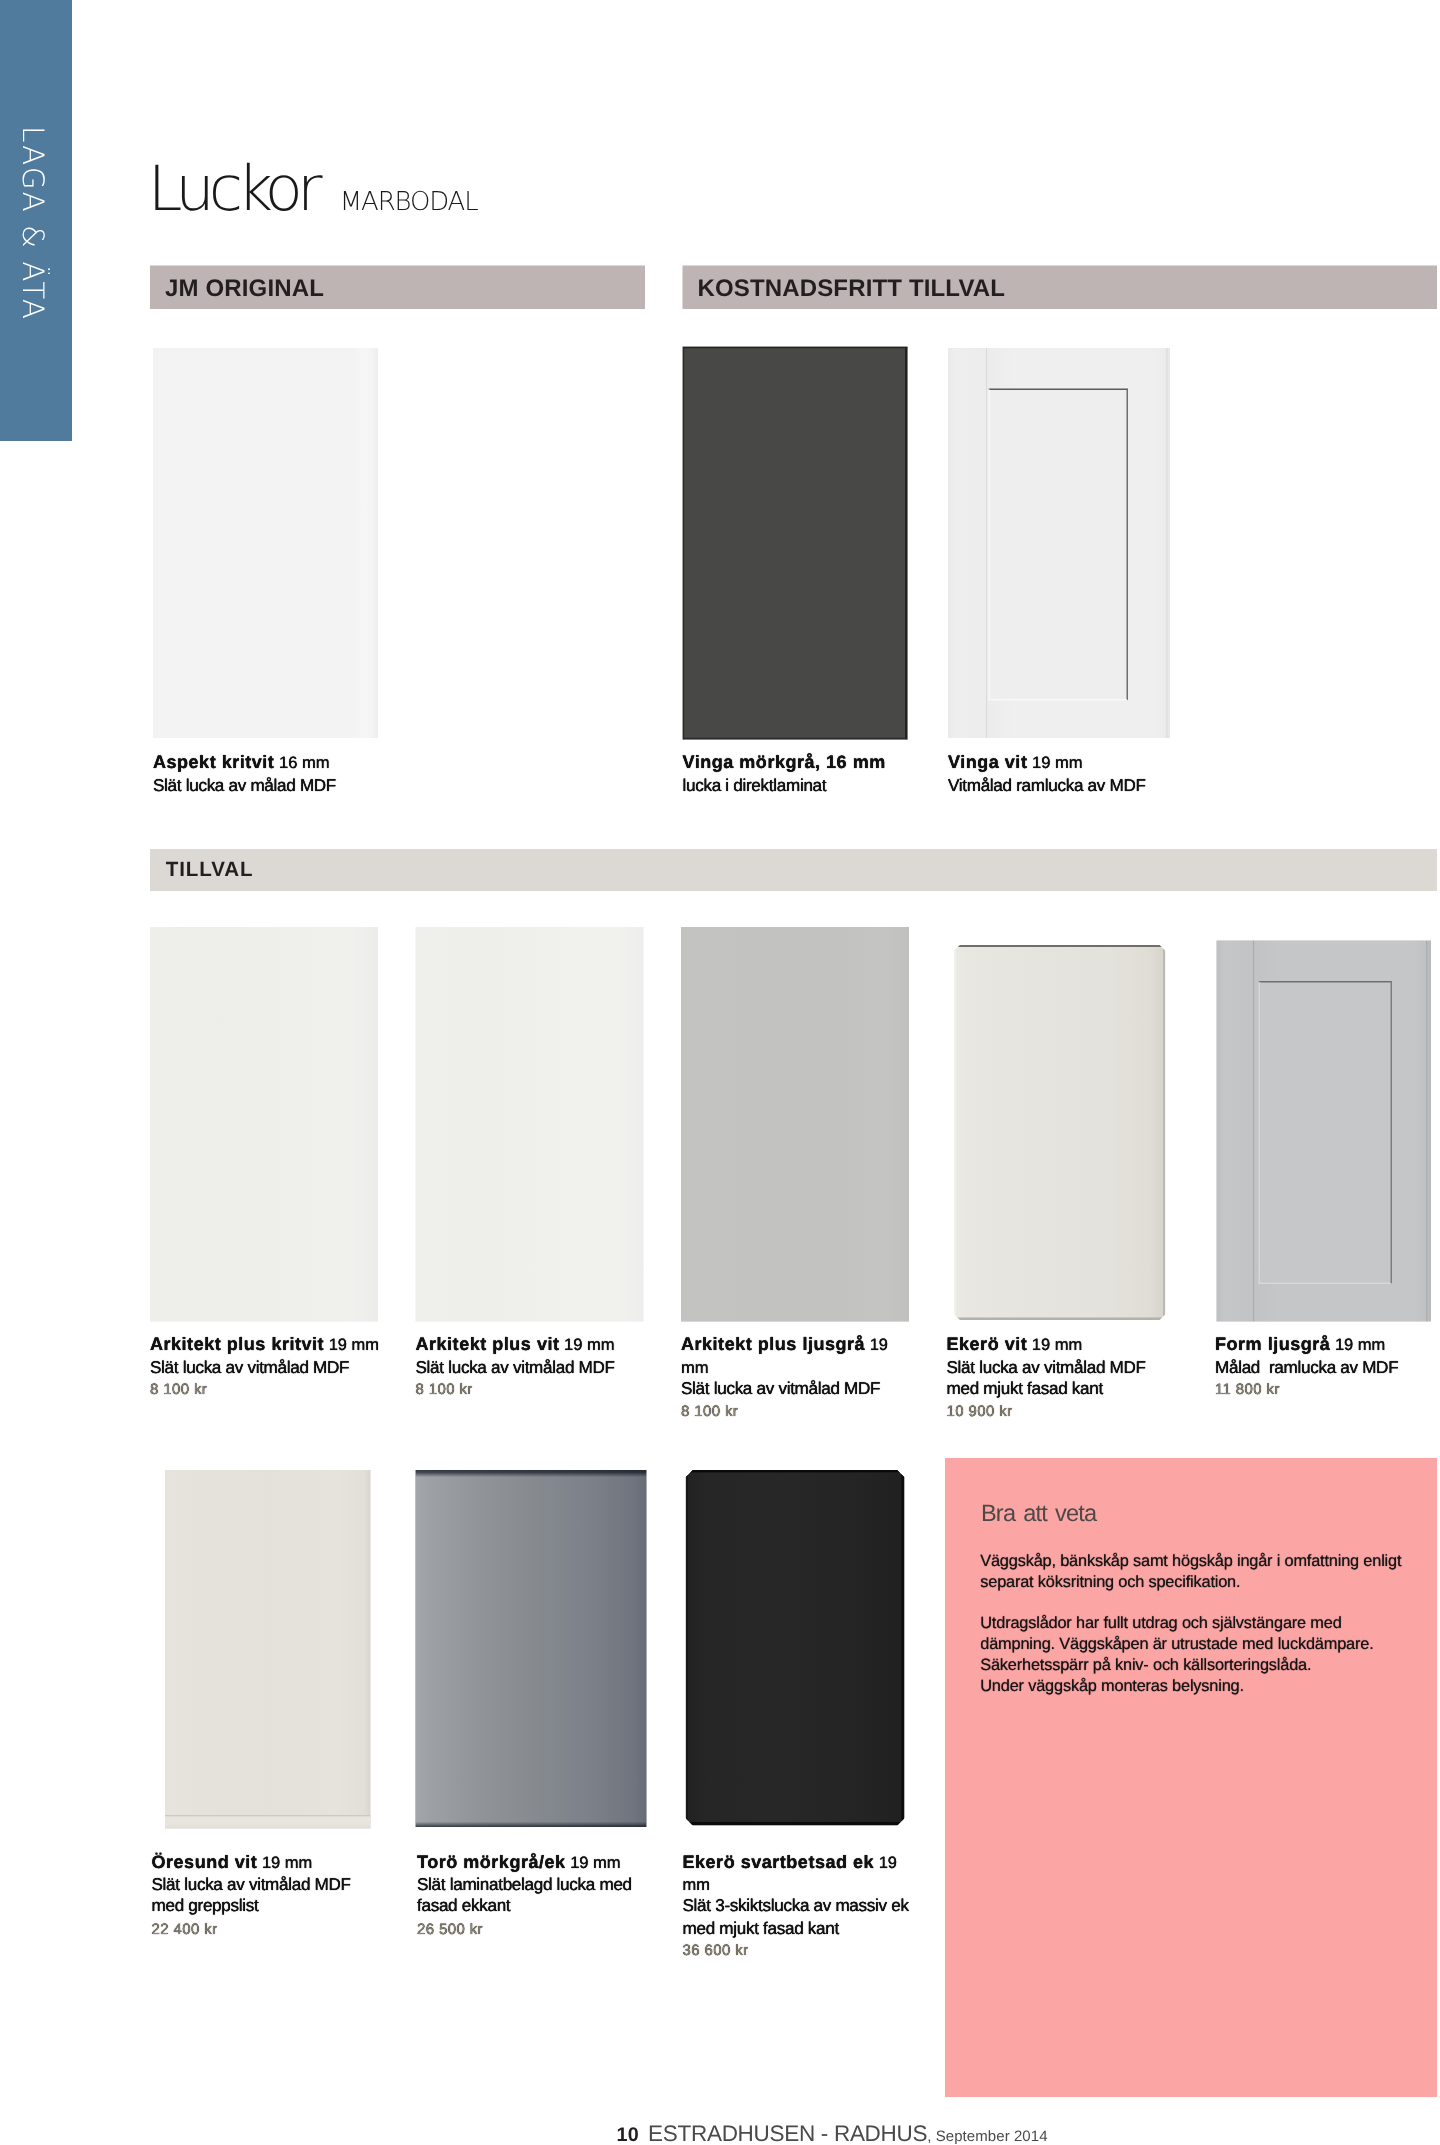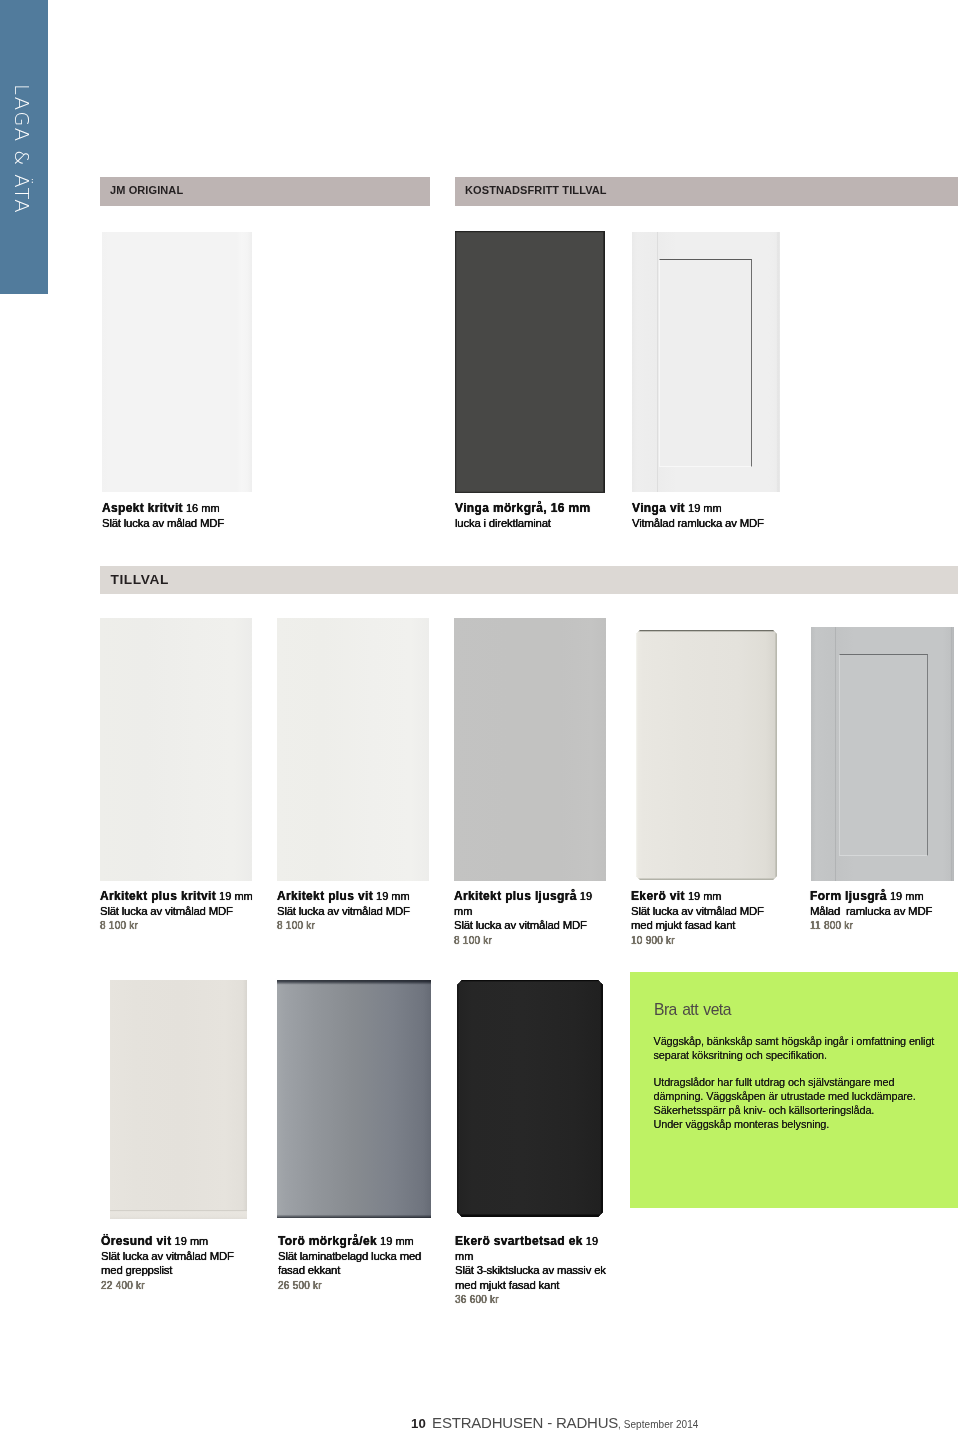--- a/index.html
+++ b/index.html
@@ -19,39 +19,39 @@
 
   
   .title-row{position:absolute;left:98.5px;top:109.5px;display:flex;align-items:baseline;}
   .title{font-size:41.5px;font-weight:200;color:#1a1a1a;letter-spacing:-4px;line-height:31px;
          font-family:"DejaVu Sans",sans-serif;}
   .brand{font-size:17.3px;font-weight:200;color:#1a1a1a;letter-spacing:-0.75px;margin-left:15.5px;
          font-family:"DejaVu Sans",sans-serif;}
 
   
   .bar{position:absolute;height:29px;background:#bdb4b3;}
-  .bar-label{position:absolute;font-size:11px;font-weight:bold;color:#231f20;letter-spacing:0.1px;}
+  .bar-label{position:absolute;font-size:16px;font-weight:bold;color:#231f20;letter-spacing:0.1px;}
   #bar1{left:100px;top:177px;width:330px;}
   #bar2{left:455px;top:177px;width:503px;}
   #bar1-label{left:110px;top:184px;}
   #bar2-label{left:465px;top:184px;}
   #tillvalbar{left:100px;top:566px;width:858px;height:28px;background:#dcd8d4;}
   #tillvalbar-label{left:110.5px;top:572.4px;font-size:13.7px;letter-spacing:0.6px;}
 
   
   .cell{position:absolute;}
   .img{position:absolute;overflow:hidden;}
   .cap{position:absolute;font-size:11.4px;line-height:14.6px;color:#121212;letter-spacing:-0.2px;
        text-shadow:0 0 0.7px rgba(10,10,10,0.85), 0 0 0.2px rgba(10,10,10,0.9);}
   .cap b{font-weight:bold;font-size:12px;letter-spacing:0.35px;}
   .cap .sz{font-size:11px;font-weight:normal;letter-spacing:0px;}
   .cap .price{color:#8c8573;font-size:10px;letter-spacing:0.25px;}
 
   
-  #infobox{position:absolute;left:630px;top:972px;width:328px;height:236px;background:#bef264;}
+  #infobox{position:absolute;left:630px;top:972px;width:328px;height:426px;background:#fca5a5;}
   #infobox .ttl{position:absolute;font-size:15.7px;font-weight:400;color:#4d4947;
        letter-spacing:-0.55px;word-spacing:1.6px;left:24px;top:29.5px;line-height:1;}
   #infobox .body{position:absolute;left:23.5px;top:63px;width:320px;font-size:10.9px;line-height:13.8px;
        color:#151515;letter-spacing:-0.12px;white-space:nowrap;
        text-shadow:0 0 0.65px rgba(10,10,10,0.8);}
   #infobox .body p{margin:0 0 13.8px 0;}
 
   
   .img > .lay{position:absolute;left:0;top:0;right:0;bottom:0;}
 
@@ -140,20 +140,24 @@
 </style>
 </head>
 <body>
 
 <div class="page">
 
   <div class="side-tab">
     <div class="side-tab-label">LAGA &amp; ÄTA</div>
   </div>
 
+  <div class="title-row">
+    <span class="title">Luckor</span>
+    <span class="brand">MARBODAL</span>
+  </div>
 
   <div class="bar" id="bar1"></div>
   <div class="bar-label" id="bar1-label">JM ORIGINAL</div>
   <div class="bar" id="bar2"></div>
   <div class="bar-label" id="bar2-label">KOSTNADSFRITT TILLVAL</div>
 
   <div class="bar" id="tillvalbar"></div>
   <div class="bar-label" id="tillvalbar-label">TILLVAL</div>
 
   <div id="products">

